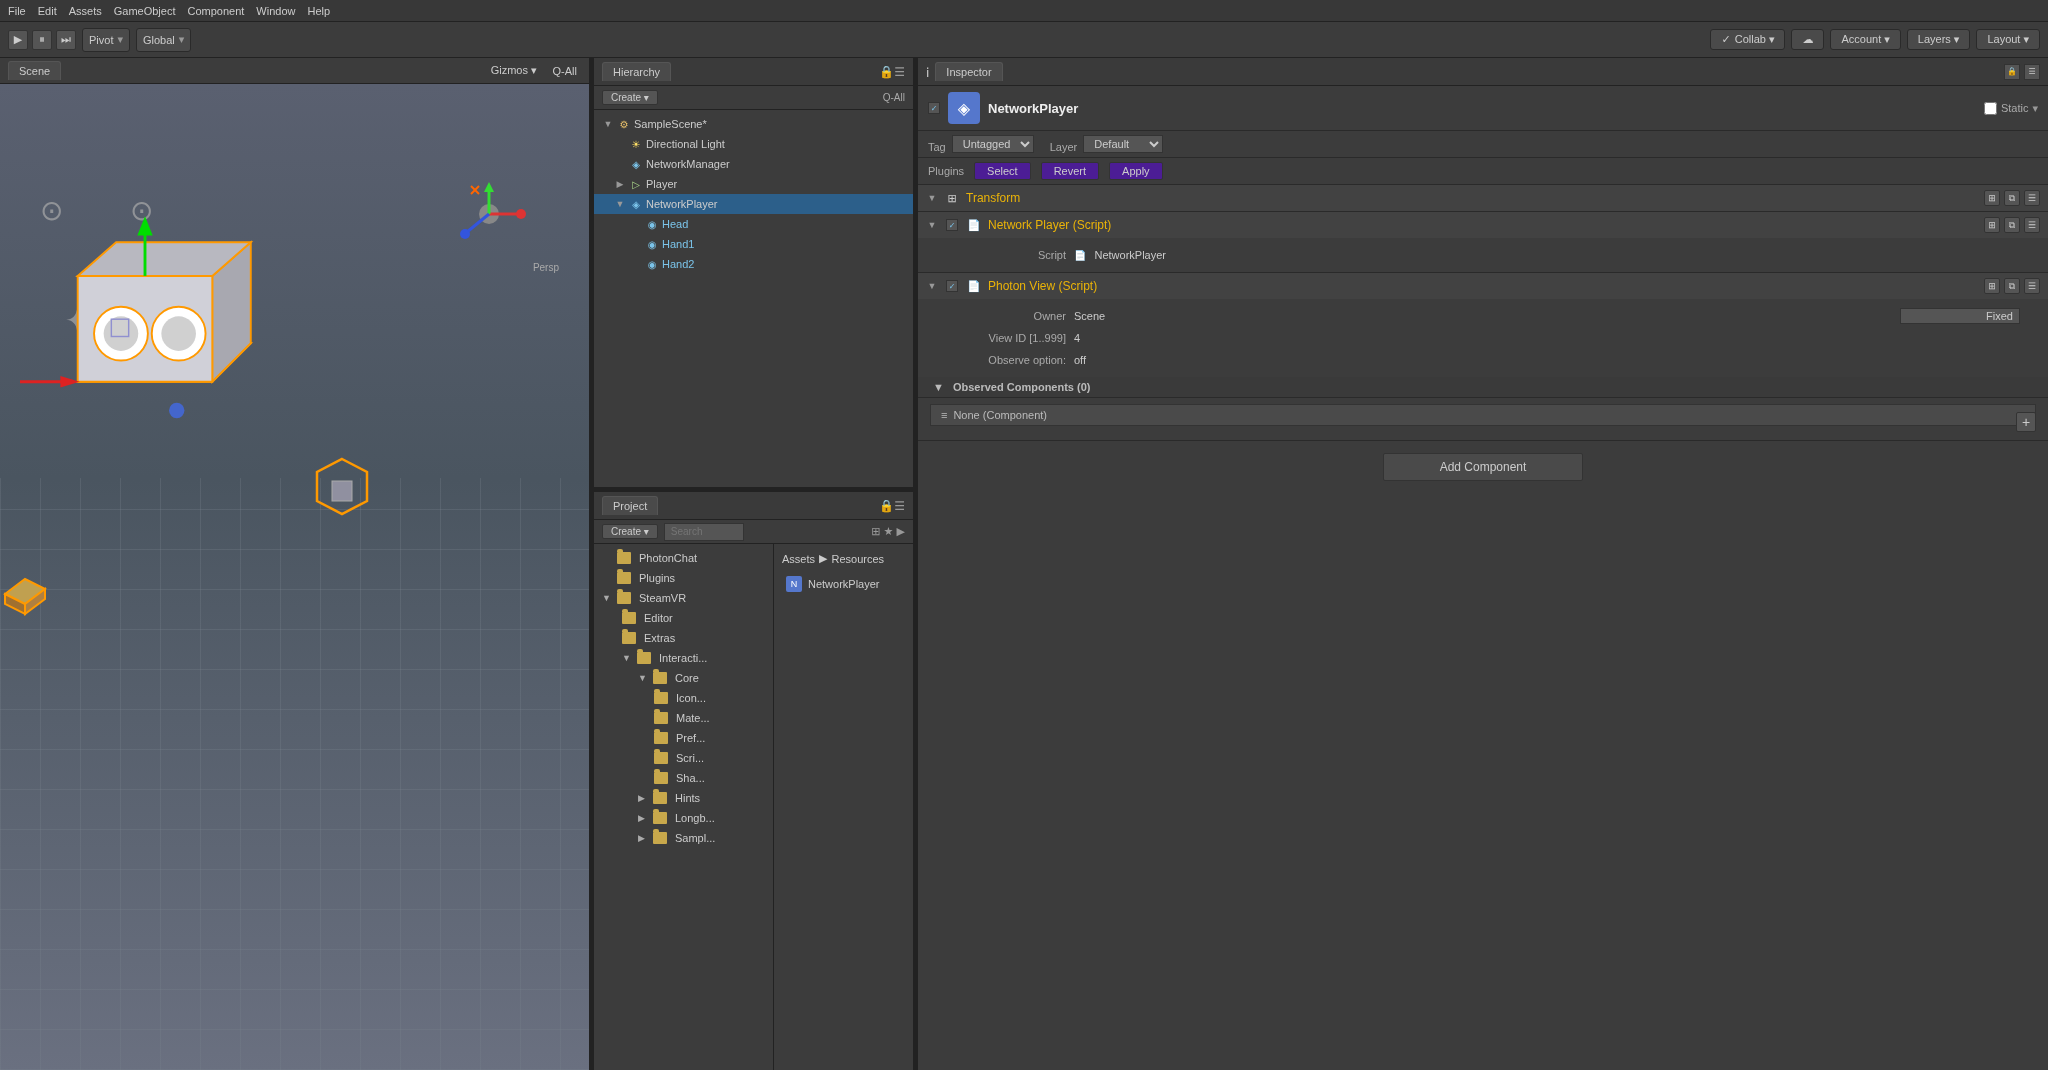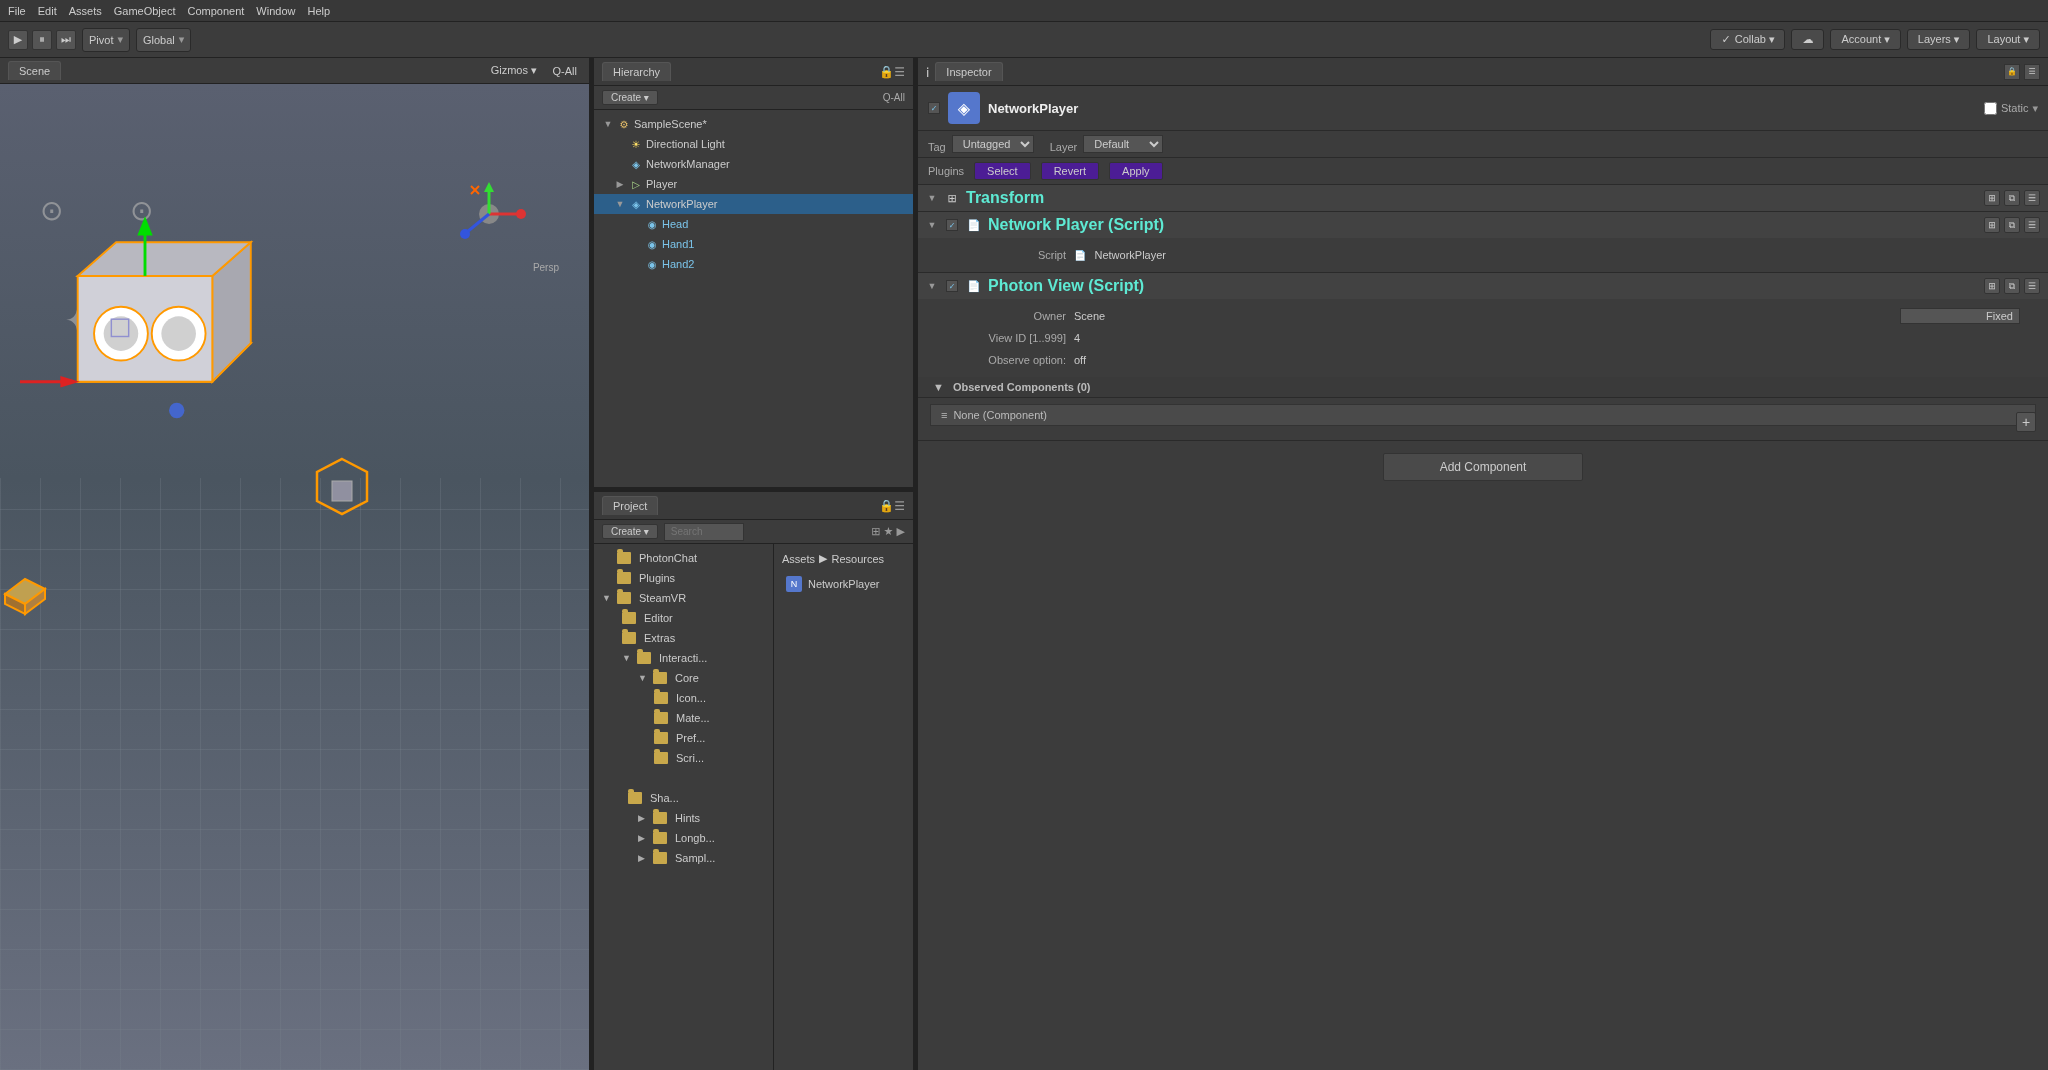--- a/index.html
+++ b/index.html
@@ -448,23 +448,23 @@
     }
     .comp-icon {
       width: 16px;
       height: 16px;
       display: flex;
       align-items: center;
       justify-content: center;
       font-size: 11px;
     }
     .comp-title {
-      font-size: 16px;
-      color: #5eead4;
-      font-weight: bold;
+      font-size: 12px;
+      color: #eab308;
+      font-weight: normal;
     }
     .comp-right {
       margin-left: auto;
       display: flex;
       align-items: center;
       gap: 4px;
     }
     .comp-action-btn {
       width: 16px;
       height: 16px;
@@ -859,21 +859,21 @@
             <span style="margin-left:5px;">Mate...</span>
           </div>
           <div class="tree-item" style="padding-left:60px;">
             <span class="folder-icon-small"></span>
             <span style="margin-left:5px;">Pref...</span>
           </div>
           <div class="tree-item" style="padding-left:60px;">
             <span class="folder-icon-small"></span>
             <span style="margin-left:5px;">Scri...</span>
           </div>
-          <div class="tree-item" style="padding-left:34px;margin-top:20px;">
+          <div class="tree-item" style="padding-left:60px;">
             <span class="folder-icon-small"></span>
             <span style="margin-left:5px;">Sha...</span>
           </div>
           <div class="tree-item" style="padding-left:44px;">
             <span style="width:12px;display:inline-block;font-size:9px;color:#aaa;">▶</span>
             <span class="folder-icon-small"></span>
             <span style="margin-left:5px;">Hints</span>
           </div>
           <div class="tree-item" style="padding-left:44px;">
             <span style="width:12px;display:inline-block;font-size:9px;color:#aaa;">▶</span>

